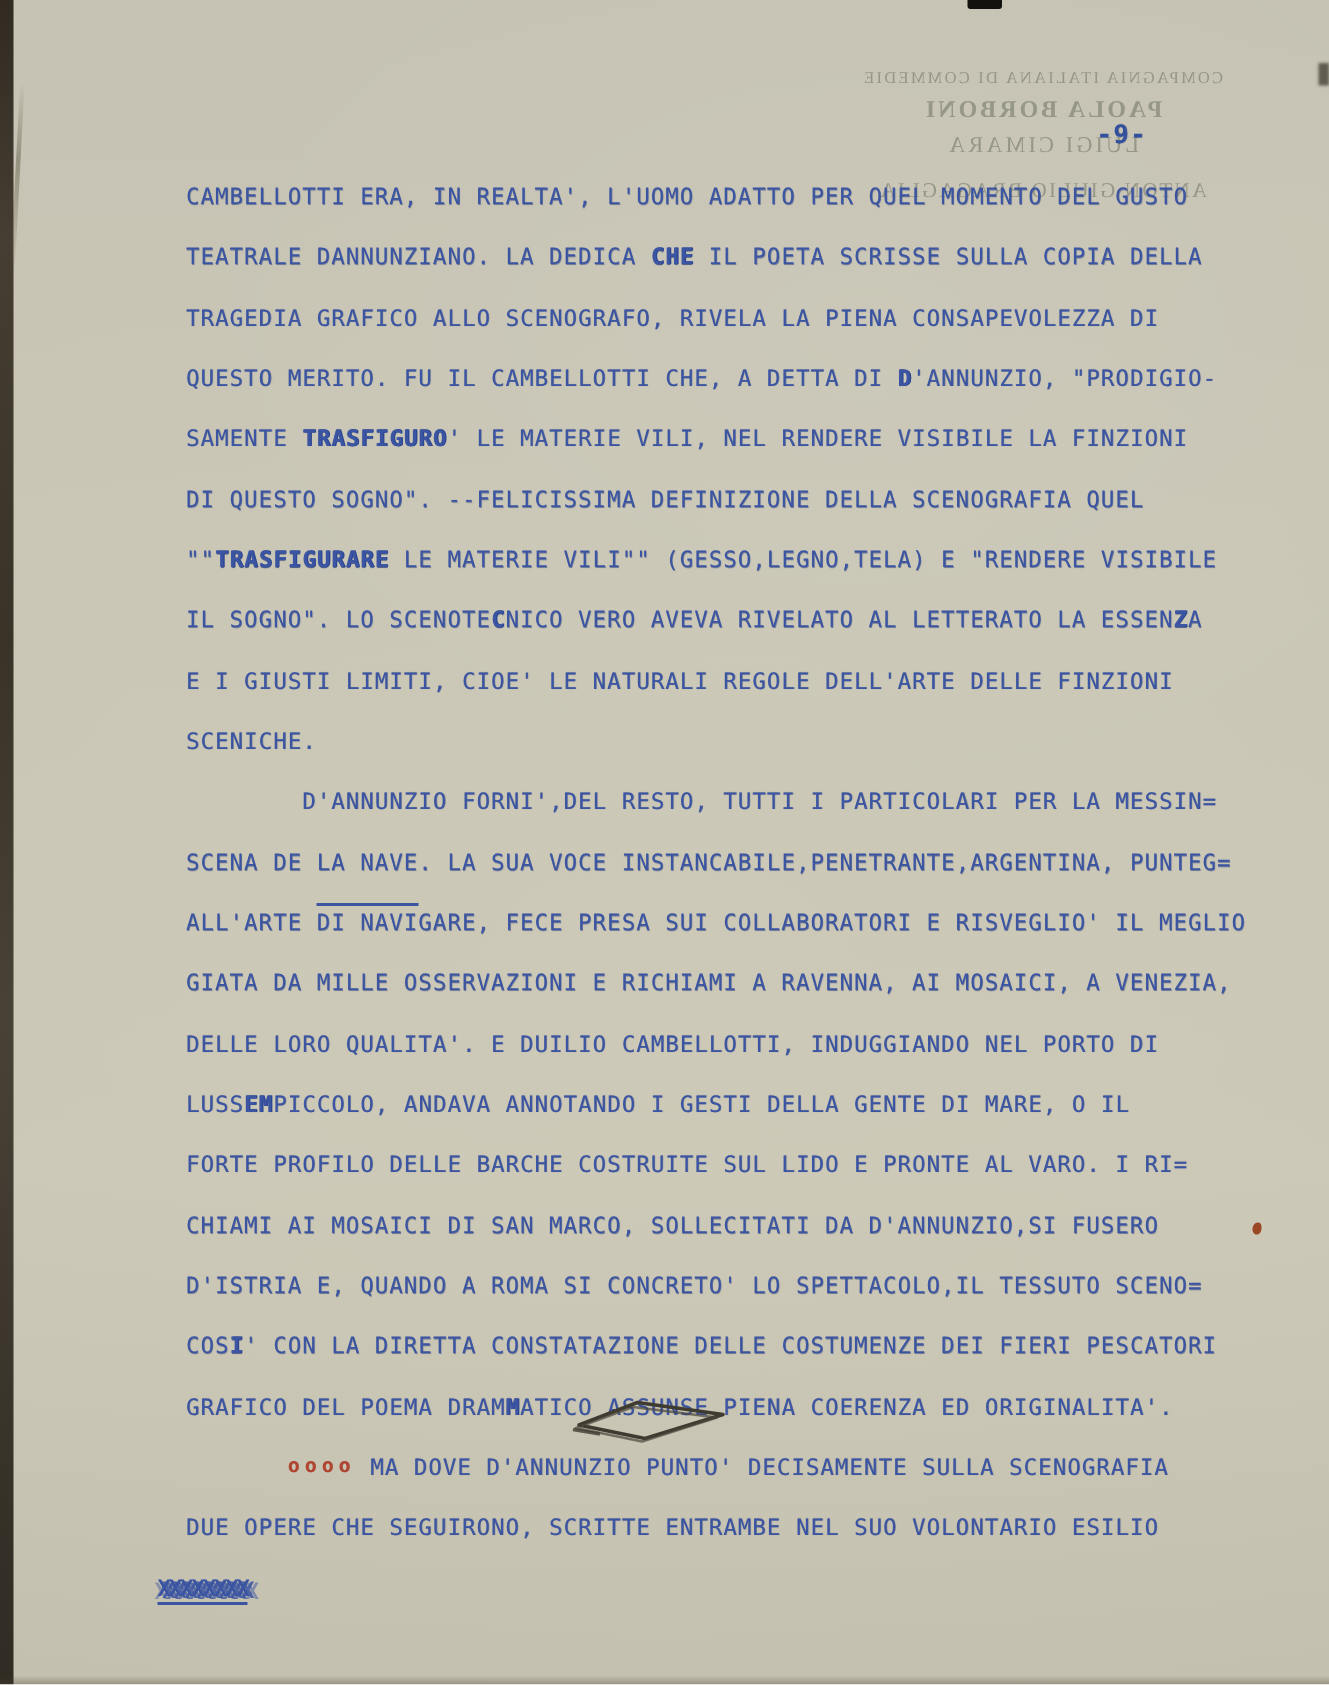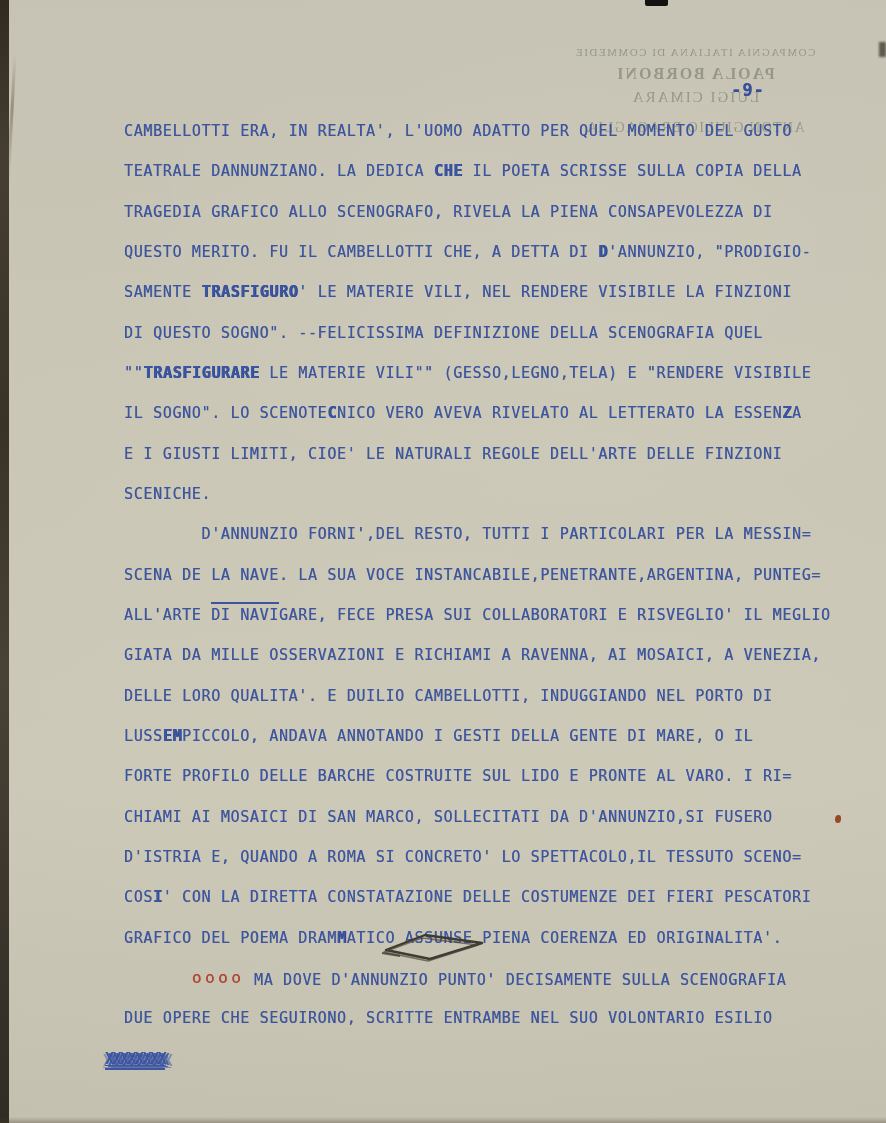--- a/index.html
+++ b/index.html
@@ -61,26 +61,25 @@
   .lines{position:absolute;left:124px;top:111px;width:773px;}
   .line{
     height:40.33px;line-height:40.33px;white-space:pre;
     color:#3b55a2;font-size:15px;letter-spacing:.65px;
     text-shadow:.35px .35px .45px rgba(32,55,120,.55);
   }
   .line span{white-space:pre;}
   .line .normal{}
   .line .bold{font-weight:bold;text-shadow:.8px 0 0 #2c4692,.4px .4px .5px rgba(25,45,110,.7);}
   .line .underline{border-bottom:2px solid #3b55a2;padding-bottom:18px;}
-  .line .red{color:#b04531;font-weight:normal;font-size:16px;letter-spacing:3.5px;vertical-align:2px;text-shadow:.4px .4px 0 rgba(150,45,30,.6);}
+  .line .red{color:#b04531;font-weight:bold;font-size:13px;letter-spacing:3.5px;vertical-align:2px;text-shadow:.4px .4px 0 rgba(150,45,30,.6);}
   .line .strikeout{
     position:relative;left:-19px;font-weight:bold;letter-spacing:-1.5px;
     border-bottom:2px solid #3b55a2;
     text-shadow:3px 1px 0 rgba(59,85,162,.85),6px 2px 0 rgba(59,85,162,.5),-2px 2px 0 rgba(59,85,162,.45);
-    text-decoration:underline;
   }
   
   .diamond{position:absolute;left:378px;top:928px;}
   
   .red-dot{
     position:absolute;left:835px;top:815px;width:6px;height:8px;
     background:#9a4724;border-radius:60% 40% 55% 45%;filter:blur(.4px);
   }
 </style>
 </head>

